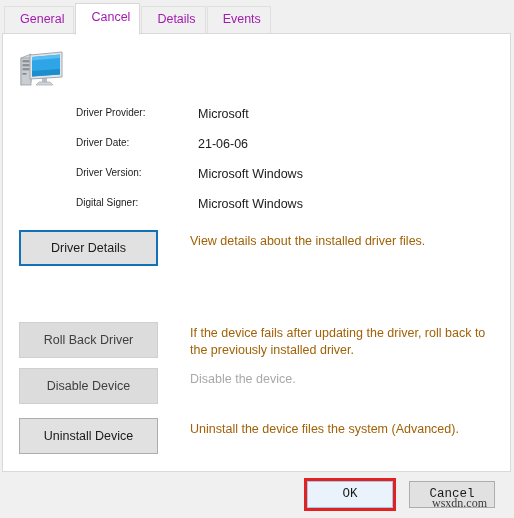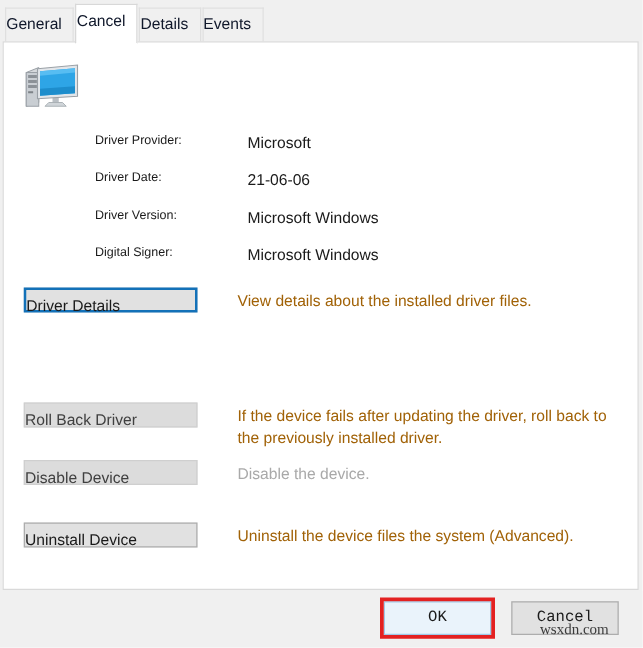--- a/index.html
+++ b/index.html
@@ -28,28 +28,28 @@
   .tabs {
     position: absolute;
     left: 4px;
     top: 7px;
     display: flex;
     align-items: flex-end;
     height: 27px;
   }
   .tab {
     height: 20px;
-    padding: 3px 9px 4px 0;
+    padding: 3px 9px 4px 15px;
     background: #f0f0f0;
     border: 1px solid #dfdfdf;
     border-bottom: none;
     margin-right: 1px;
     font-size: 12.5px;
     line-height: 19px;
-    color: #0f172a;
+    color: #a21caf;
     white-space: nowrap;
     box-sizing: content-box;
   }
   .tab.active {
     background: #ffffff;
     border: 1px solid #d8d8d8;
     border-bottom: 1px solid #ffffff;
     height: 22px;
     margin-bottom: -1px;
     position: relative;
@@ -106,27 +106,27 @@
   .action-row {
     position: absolute;
     left: 0;
     width: 100%;
     height: 46px;
   }
   .btn {
     position: absolute;
     left: 16px;
     width: 139px;
-    height: 20px;
+    height: 36px;
     background: #e1e1e1;
     border: 1px solid #adadad;
     font-family: "Liberation Sans", sans-serif;
     font-size: 12.5px;
     color: #1a1a1a;
-    text-align: left;
+    text-align: center;
     line-height: 26px;
     box-sizing: border-box;
     padding: 0;
   }
   .btn.disabled {
     color: #404040;
     border-color: #cfcfcf;
     background: #dcdcdc;
   }
   .btn.focus-blue {

